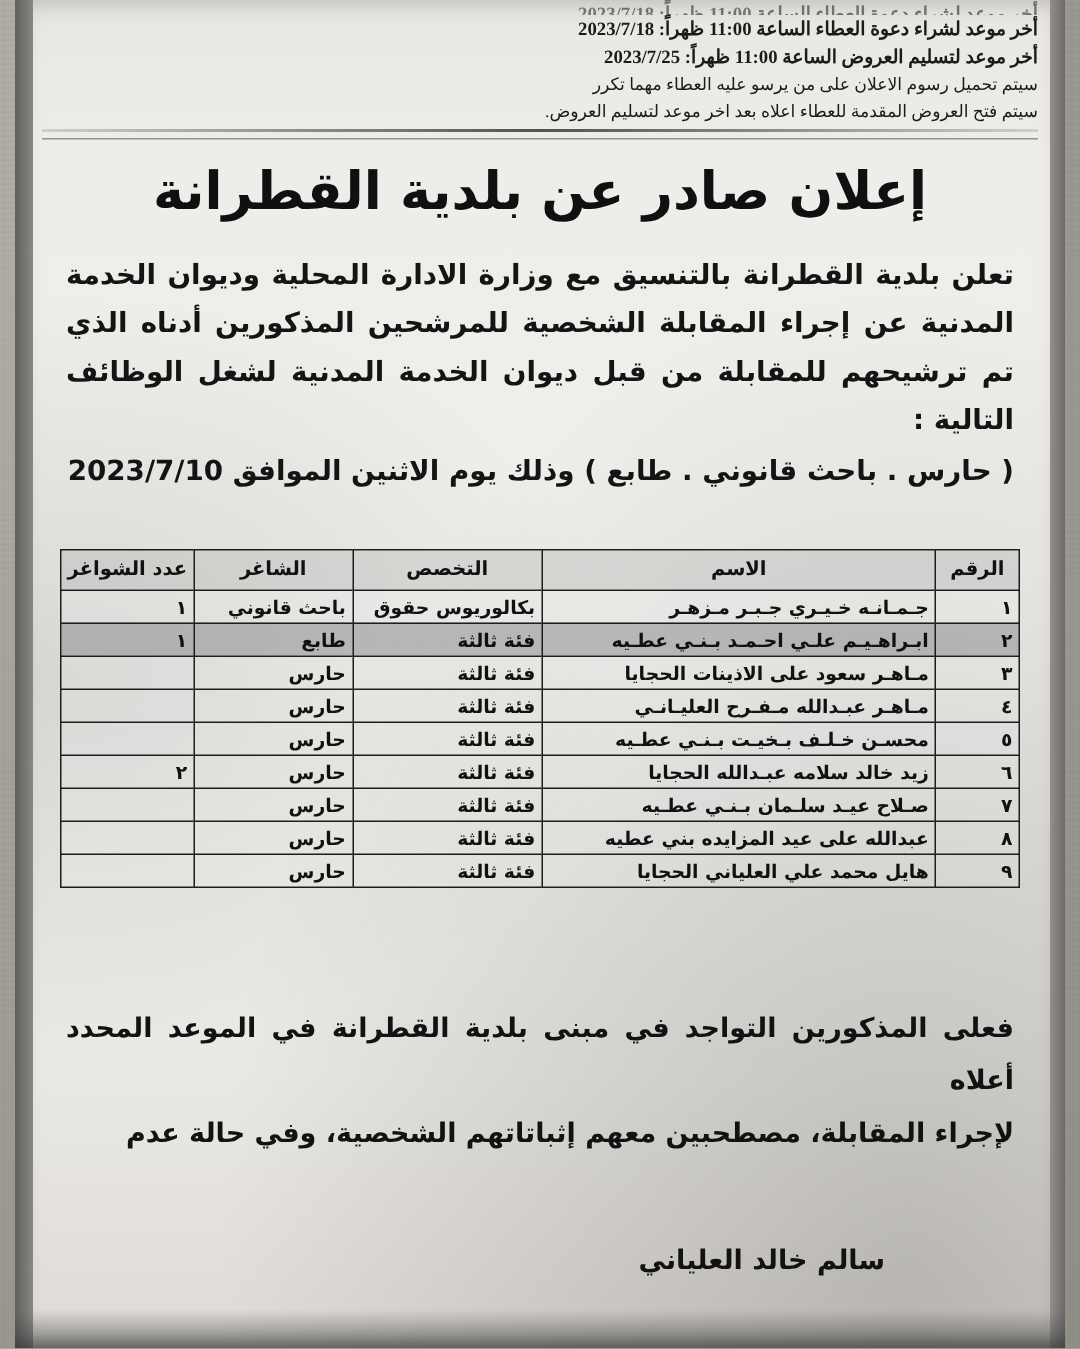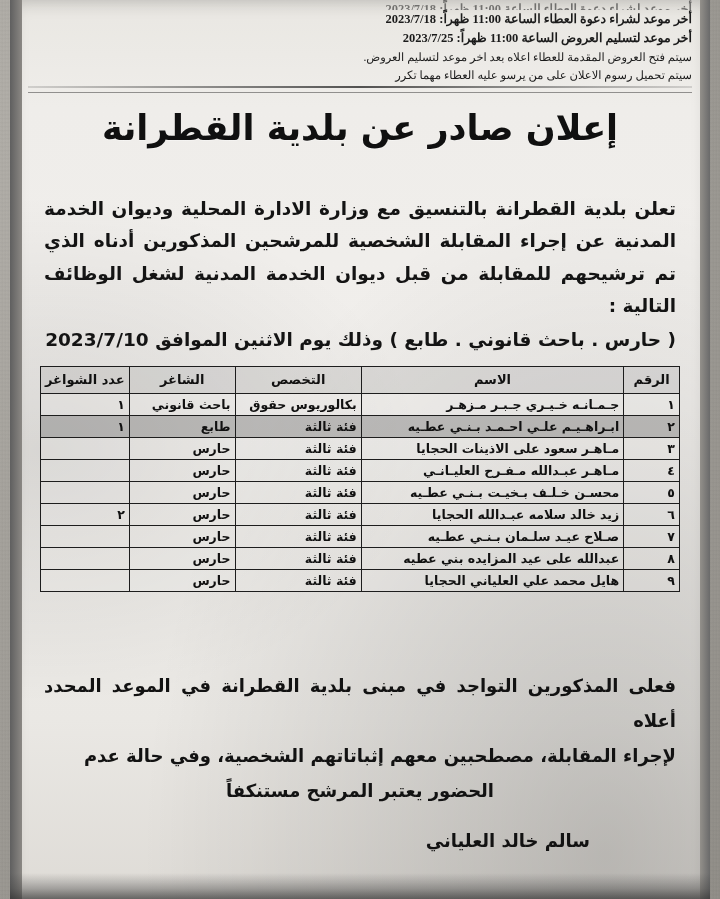--- a/index.html
+++ b/index.html
@@ -109,21 +109,20 @@
     position: absolute;
     top: 168px;
     right: 34px;
     left: 34px;
     text-align: justify;
     font-size: 18.5px;
     line-height: 1.75;
     color: #141414;
     font-weight: bold;
     font-family: "DejaVu Sans", sans-serif;
-    margin-top: 25px;
   }
   .body-text p { margin: 0 0 1px 0; }
   .body-text .center { text-align: center; }
 
   
   .tbl-wrap {
     position: absolute;
     top: 366px;
     right: 30px;
     left: 30px;
@@ -213,22 +212,22 @@
   <div class="paper-bg"></div>
 
   <div class="clipping">
     <div class="left-strip"></div>
     <div class="right-strip"></div>
 
     <div class="top-frag">
       <span class="cut ln">أخر موعد لشراء دعوة العطاء الساعة 11:00 ظهراً: 2023/7/18</span>
       <span class="ln">أخر موعد لشراء دعوة العطاء الساعة 11:00 ظهراً: 2023/7/18</span>
       <span class="ln">أخر موعد لتسليم العروض الساعة 11:00 ظهراً: 2023/7/25</span>
+      <span class="ln small">سيتم تحميل رسوم الاعلان على من يرسو عليه العطاء مهما تكرر</span>
       <span class="ln small">سيتم فتح العروض المقدمة للعطاء اعلاه بعد اخر موعد لتسليم العروض.</span>
-      <span class="ln small">سيتم تحميل رسوم الاعلان على من يرسو عليه العطاء مهما تكرر</span>
     </div>
 
     <div class="hr-thin"></div>
     <div class="hr-thin2"></div>
 
     <div class="headline">إعلان صادر عن بلدية القطرانة</div>
 
     <div class="body-text">
       <p>تعلن بلدية القطرانة بالتنسيق مع وزارة الادارة المحلية وديوان الخدمة المدنية عن إجراء المقابلة الشخصية للمرشحين المذكورين أدناه الذي تم ترشيحهم للمقابلة من قبل ديوان الخدمة المدنية لشغل الوظائف التالية :</p>
       <p>( حارس . باحث قانوني . طابع ) وذلك يوم الاثنين الموافق 2023/7/10</p>
@@ -316,21 +315,20 @@
               <td>حارس</td>
               <td></td>
             </tr>
           </tbody>
       </table>
     </div>
 
     <div class="footer-text">
       <p>فعلى المذكورين التواجد في مبنى بلدية القطرانة في الموعد المحدد أعلاه</p>
       <p>لإجراء المقابلة، مصطحبين معهم إثباتاتهم الشخصية، وفي حالة عدم</p>
-      <p class="center">الحضور يعتبر المرشح مستنكفاً</p>
     </div>
 
     <div class="sign">
       <div class="nm">سالم خالد العلياني</div>
     </div>
 
     <div class="torn-bottom"></div>
   </div>
 </div>
 

